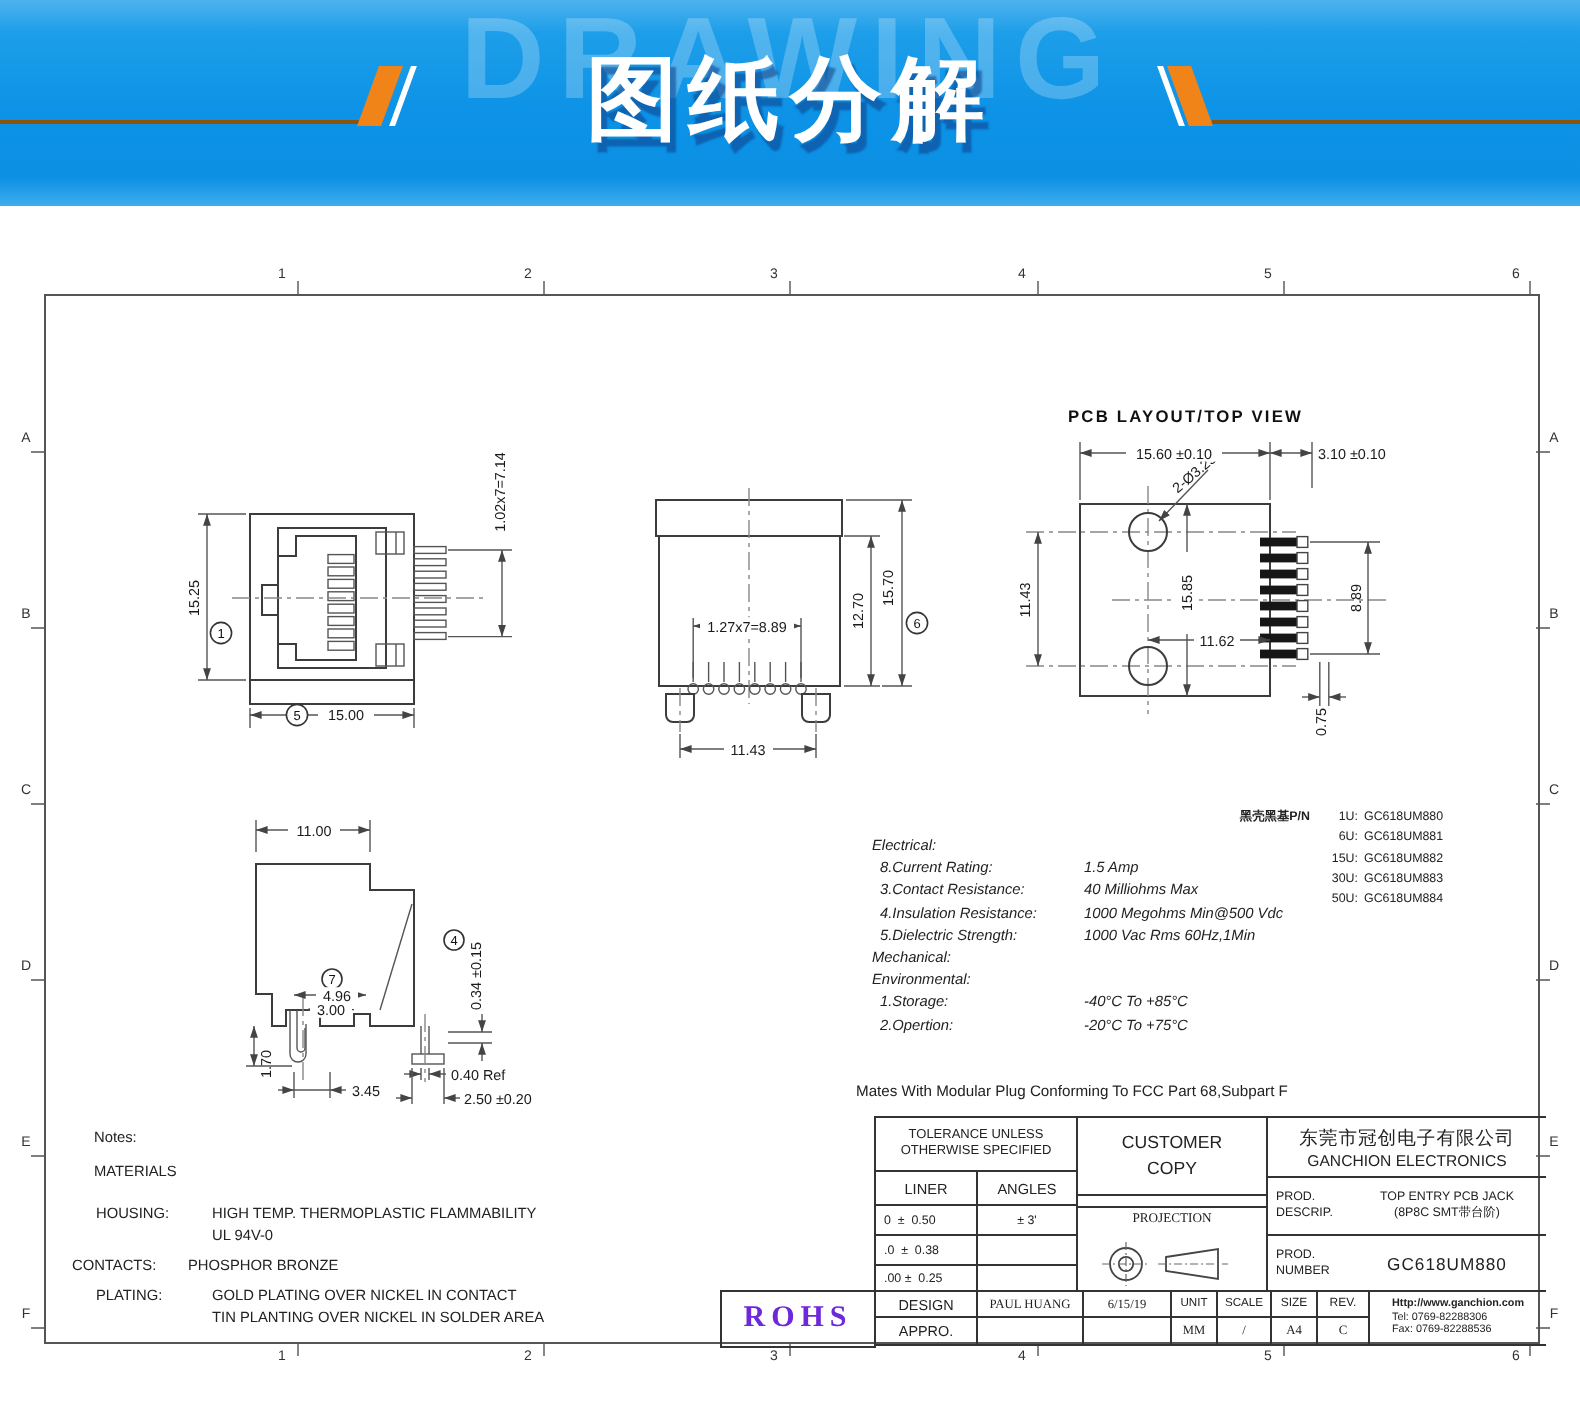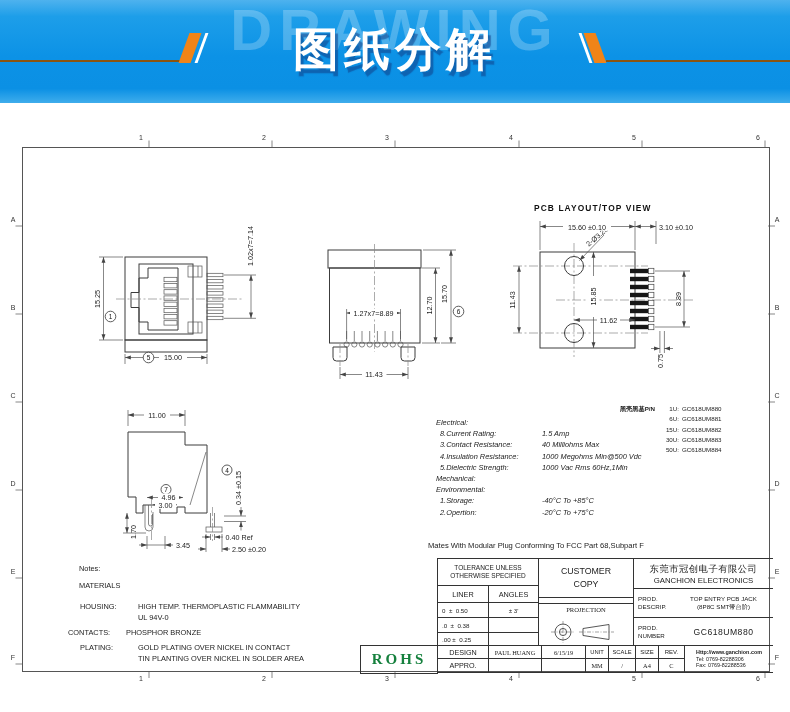--- a/index.html
+++ b/index.html
@@ -46,33 +46,33 @@
   
   .pnblock{left:585px;top:404px;font-size:6.2px;line-height:10.3px;color:#222;}
   .pnrow span{display:inline-block;vertical-align:top;}
   .pnl{width:70px;text-align:right;font-weight:bold;}
   .pnu{width:20px;text-align:right;margin-left:4px;}
   .pnv{margin-left:3px;}
   .specs{left:436px;top:417px;font-size:7.4px;line-height:11.2px;white-space:nowrap;font-style:italic;}
   .sl{display:inline-block;width:102px;}
   .itm{padding-left:4px;}
   .mates{left:428px;top:541px;font-size:7.6px;white-space:nowrap;}
-  .notes{font-size:7.4px;white-space:nowrap;margin-left:32px;}
+  .notes{font-size:7.4px;white-space:nowrap;}
   .nlab{display:inline-block;width:58px;vertical-align:top;}
   .nval{display:inline-block;line-height:10.6px;}
 
   
   .tb{left:437px;top:558px;width:335px;height:114px;border-left:1px solid #333;border-top:1px solid #333;}
   .cell{position:absolute;box-sizing:border-box;border-right:1px solid #333;border-bottom:1px solid #333;
         display:flex;align-items:center;justify-content:center;text-align:center;overflow:hidden;}
   .nobr{border-right:none;}
   .pre{white-space:pre;justify-content:flex-start;padding-left:4px;}
   .rohs{left:360px;top:645px;width:76px;height:27px;border:1px solid #333;
         display:flex;align-items:center;justify-content:center;
-        font-family:"Liberation Serif",serif;font-weight:bold;font-size:15px;letter-spacing:3px;color:#15803d;}
+        font-family:"Liberation Serif",serif;font-weight:bold;font-size:15px;letter-spacing:3px;color:#6d28d9;}
   .serif{font-family:"Liberation Serif",serif;}
 </style>
 </head>
 <body>
 
 <div class="abs banner">
   <div class="abs watermark">DRAWING</div>
   <div class="abs banner-title">图纸分解</div>
   <div class="abs dline l"></div>
   <div class="abs slash l"></div>

